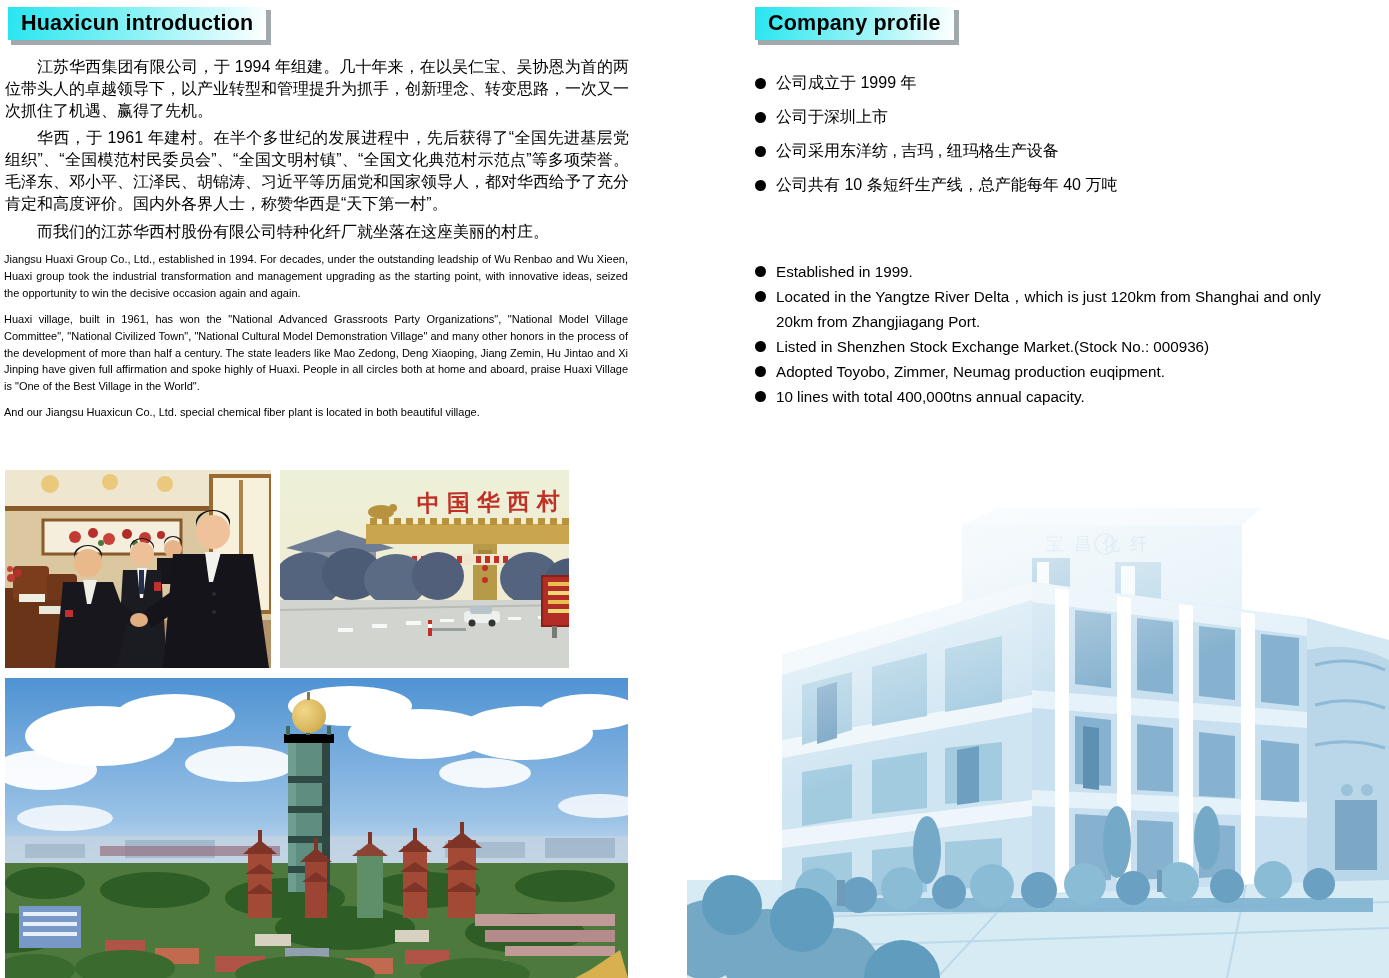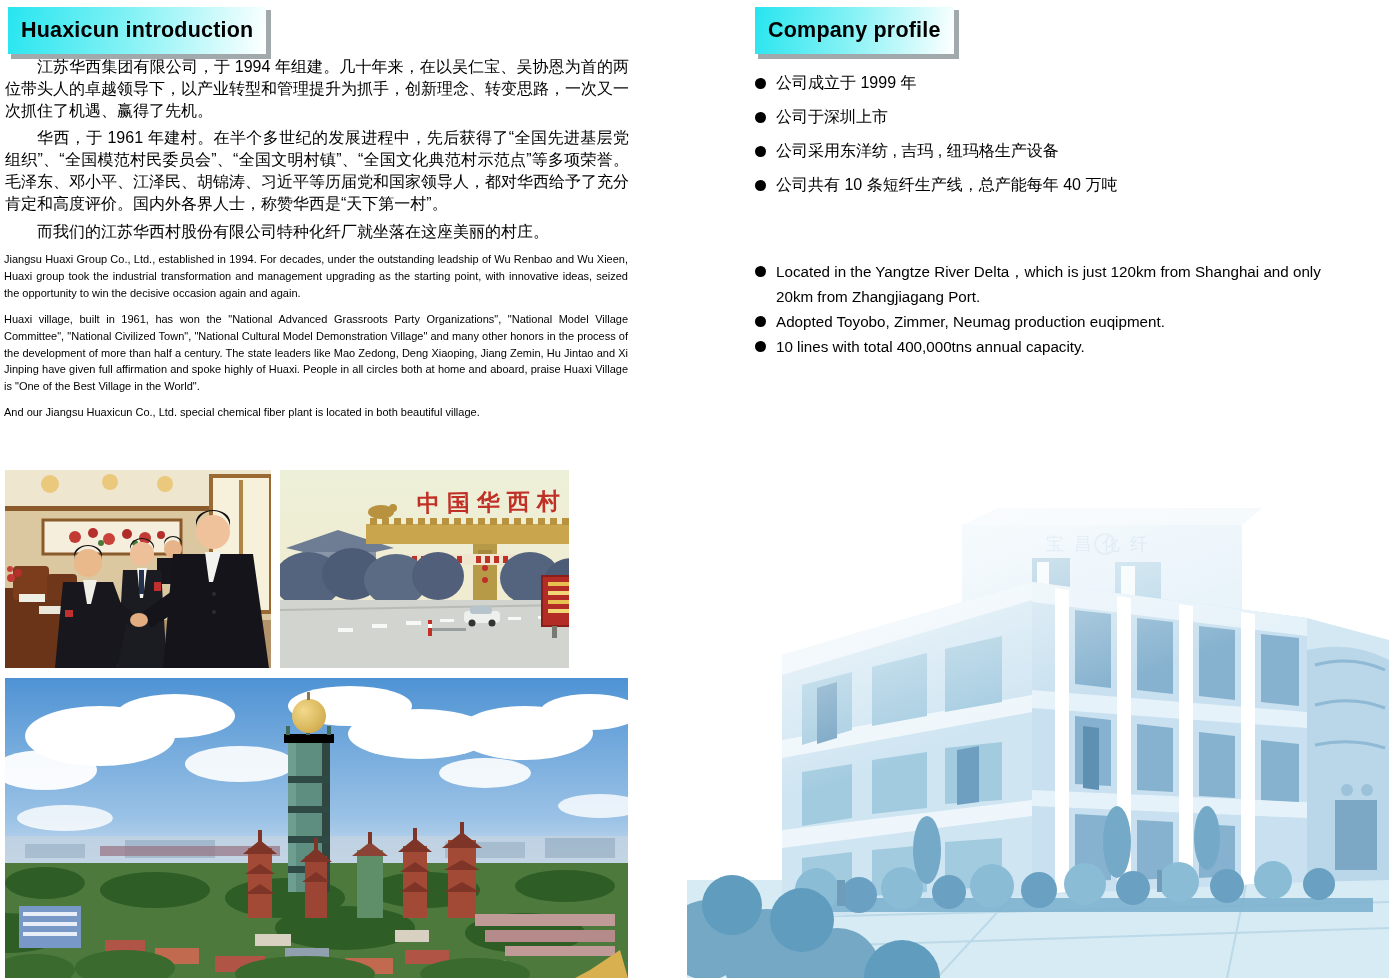--- a/index.html
+++ b/index.html
@@ -1,18 +1,18 @@
 <!DOCTYPE html>
 <html><head>
 <meta charset="utf-8">
 <style>
   html,body{margin:0;padding:0;background:#fff;}
   .page{position:relative;width:1389px;height:978px;background:#ffffff;overflow:hidden;
         font-family:"Liberation Sans","DejaVu Sans",sans-serif;color:#000;}
-  .badge{position:absolute;height:47px;display:flex;align-items:center;padding:0 13px;
+  .badge{position:absolute;height:33px;display:flex;align-items:center;padding:0 13px;
          background:linear-gradient(100deg,#27e5ef 0%,#86f2f5 48%,#ffffff 100%);
          box-shadow:4px 4px 0 1px rgba(138,148,151,.8);
          font-weight:bold;font-size:21.5px;letter-spacing:.2px;}
   .badge-left{left:8px;top:7px;}
   .badge-right{left:755px;top:7px;}
   .cn-block{position:absolute;left:5px;top:56px;width:624px;font-size:16px;line-height:21.8px;
             text-align:justify;}
   .cn-block p{margin:0 0 6px;text-indent:2em;}
   .en-block{position:absolute;left:4px;top:251px;width:624px;font-size:11px;line-height:16.9px;
             text-align:justify;}
@@ -383,21 +383,29 @@
     </div>
     <div class="bullet-row">
       <span class="dot"></span>
       <span>公司共有 10 条短纤生产线，总产能每年 40 万吨</span>
     </div>
   </div>
 
   <div class="bullets en-bullets">
     <div class="bullet-row">
       <span class="dot"></span>
+      <span>Established in 1999.</span>
+    </div>
+    <div class="bullet-row">
+      <span class="dot"></span>
       <span>Located in the Yangtze River Delta，which is just 120km from Shanghai and only 20km from Zhangjiagang Port.</span>
+    </div>
+    <div class="bullet-row">
+      <span class="dot"></span>
+      <span>Listed in Shenzhen Stock Exchange Market.(Stock No.: 000936)</span>
     </div>
     <div class="bullet-row">
       <span class="dot"></span>
       <span>Adopted Toyobo, Zimmer, Neumag production euqipment.</span>
     </div>
     <div class="bullet-row">
       <span class="dot"></span>
       <span>10 lines with total 400,000tns annual capacity.</span>
     </div>
   </div>

